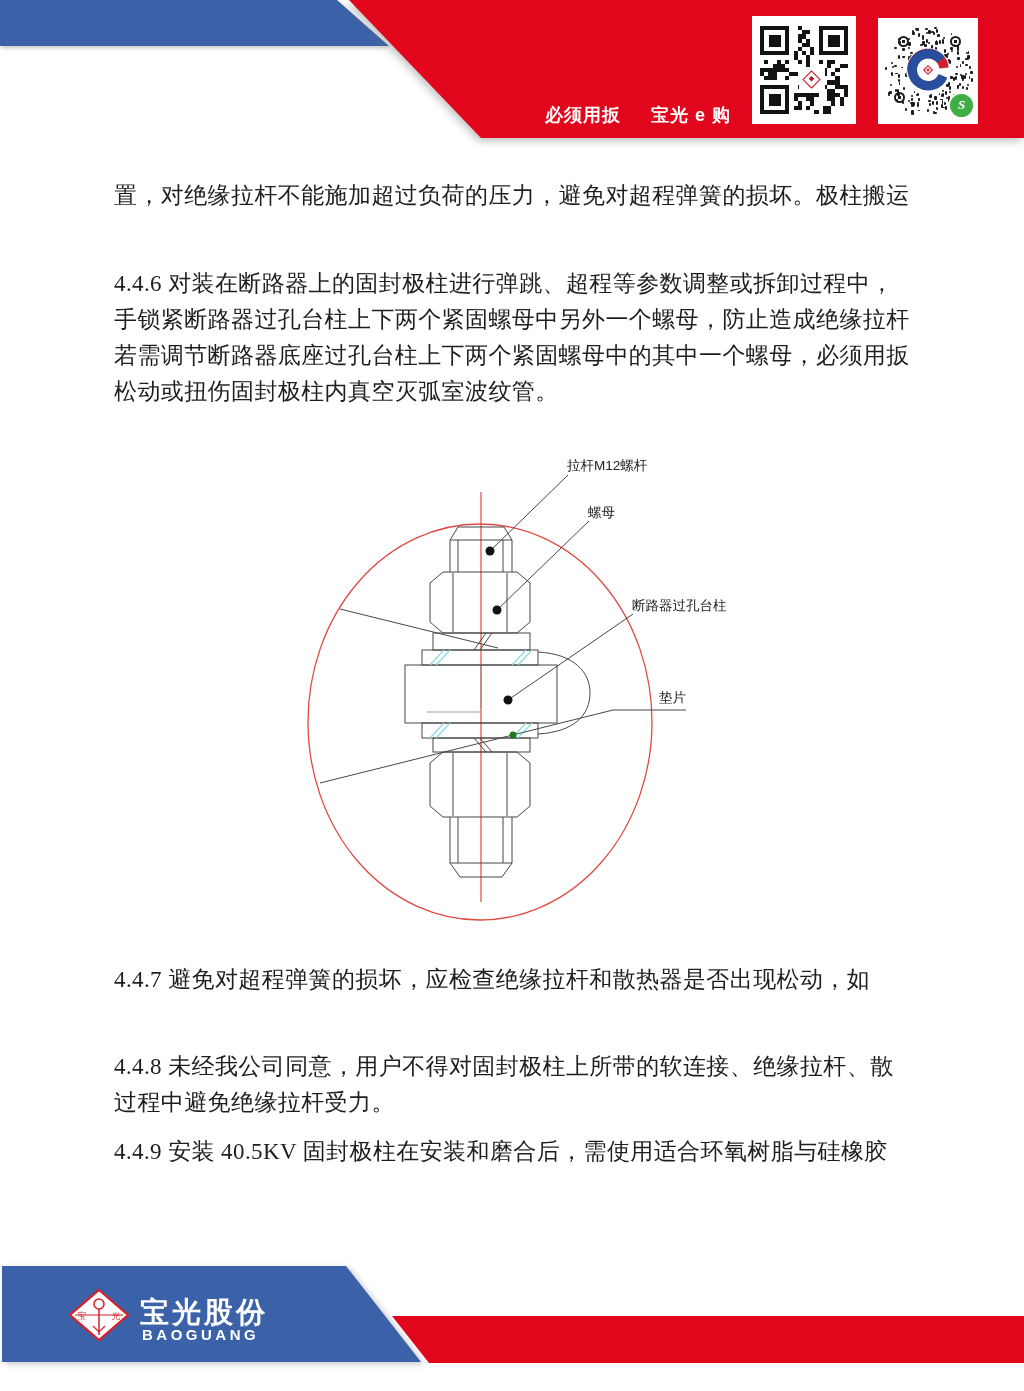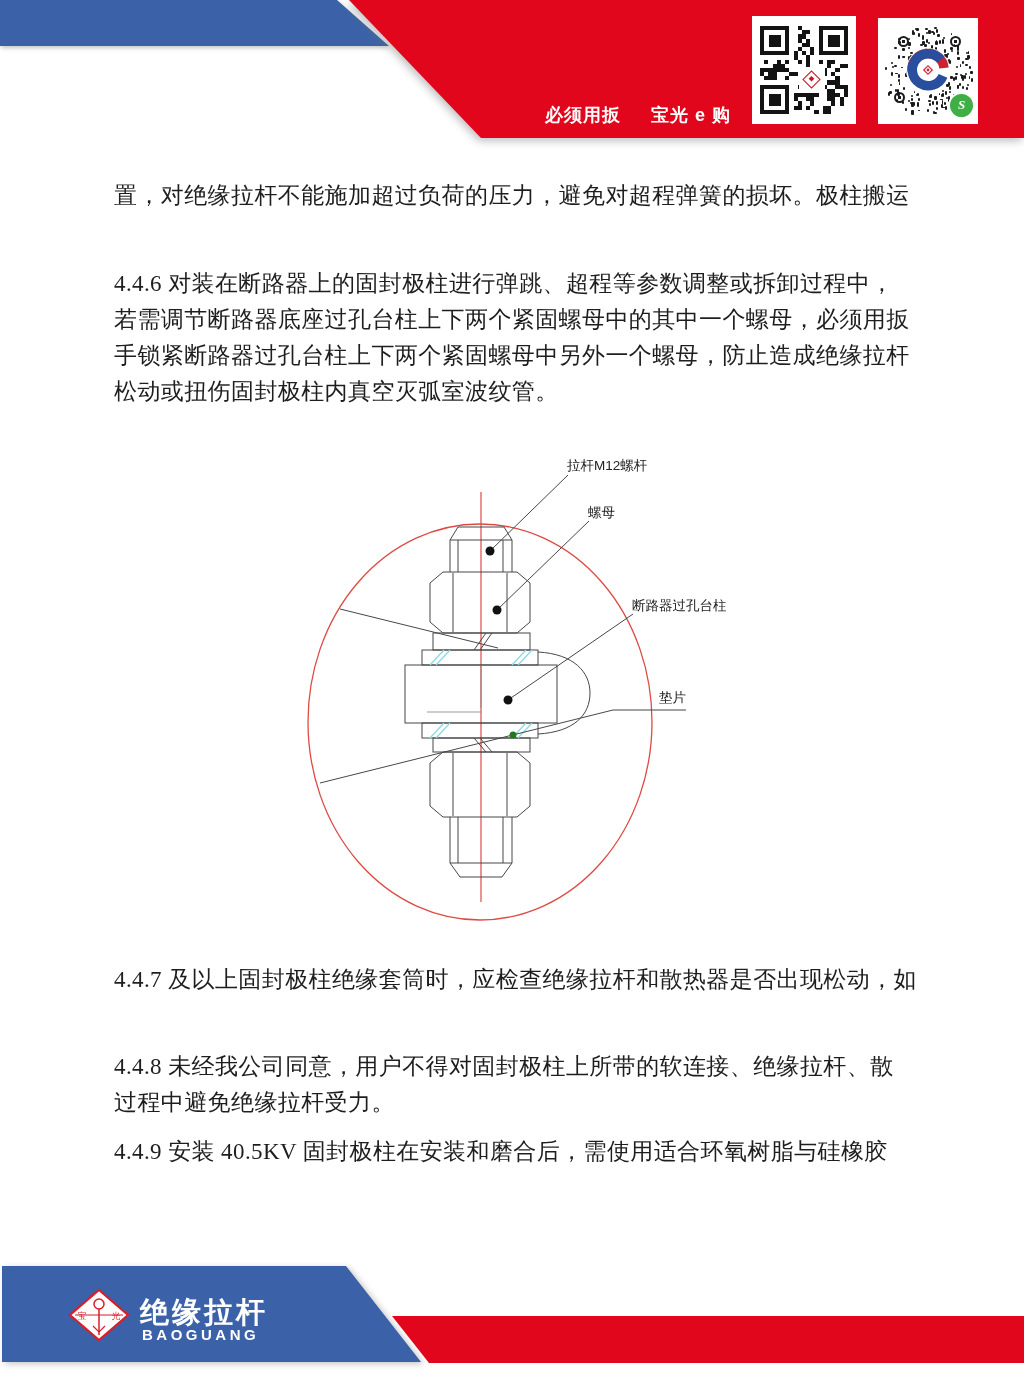--- a/index.html
+++ b/index.html
@@ -705,26 +705,26 @@
       <circle cx="24" cy="24" r="1.4" fill="#ce2030"></circle>
     </svg>
     <div class="mp-badge">S</div>
   </div>
 
   <div class="para" style="top:178px">
     <div>置，对绝缘拉杆不能施加超过负荷的压力，避免对超程弹簧的损坏。极柱搬运</div>
   </div>
   <div class="para" style="top:266px">
     <div>4.4.6 对装在断路器上的固封极柱进行弹跳、超程等参数调整或拆卸过程中，</div>
+    <div>手锁紧断路器过孔台柱上下两个紧固螺母中另外一个螺母，防止造成绝缘拉杆</div>
     <div>若需调节断路器底座过孔台柱上下两个紧固螺母中的其中一个螺母，必须用扳</div>
-    <div>手锁紧断路器过孔台柱上下两个紧固螺母中另外一个螺母，防止造成绝缘拉杆</div>
     <div>松动或扭伤固封极柱内真空灭弧室波纹管。</div>
   </div>
   <div class="para" style="top:962px">
-    <div>4.4.7 及以上固封极柱绝缘套筒时，应检查绝缘拉杆和散热器是否出现松动，如</div>
+    <div>4.4.7 避免对超程弹簧的损坏，应检查绝缘拉杆和散热器是否出现松动，如</div>
   </div>
   <div class="para" style="top:1049px">
     <div>4.4.8 未经我公司同意，用户不得对固封极柱上所带的软连接、绝缘拉杆、散</div>
     <div>过程中避免绝缘拉杆受力。</div>
   </div>
   <div class="para" style="top:1134px">
     <div>4.4.9 安装 40.5KV 固封极柱在安装和磨合后，需使用适合环氧树脂与硅橡胶</div>
   </div>
 
   <svg class="diagram" width="460" height="510" viewBox="0 0 460 510">
@@ -806,16 +806,16 @@
 
   <svg class="ftr-logo" width="62" height="54" viewBox="0 0 62 54">
     <path d="M31 2 L60 27 L31 52 L2 27 Z" fill="#fff" stroke="#d81e28" stroke-width="2.2"></path>
     <line x1="7" y1="27" x2="55" y2="27" stroke="#d81e28" stroke-width="1"></line>
     <circle cx="31" cy="16" r="5" fill="none" stroke="#d81e28" stroke-width="1.5"></circle>
     <line x1="31" y1="21" x2="31" y2="47" stroke="#d81e28" stroke-width="1.5"></line>
     <path d="M25 38 L31 44 L37 38" fill="none" stroke="#d81e28" stroke-width="1.2"></path>
     <text x="14" y="31" font-size="9" fill="#d81e28" text-anchor="middle">宝</text>
     <text x="48" y="31" font-size="9" fill="#d81e28" text-anchor="middle">光</text>
   </svg>
-  <div class="co-cn">绝缘拉杆</div>
+  <div class="co-cn">宝光股份</div>
   <div class="co-en">BAOGUANG</div>
 
 </div>
 
 </body></html>

